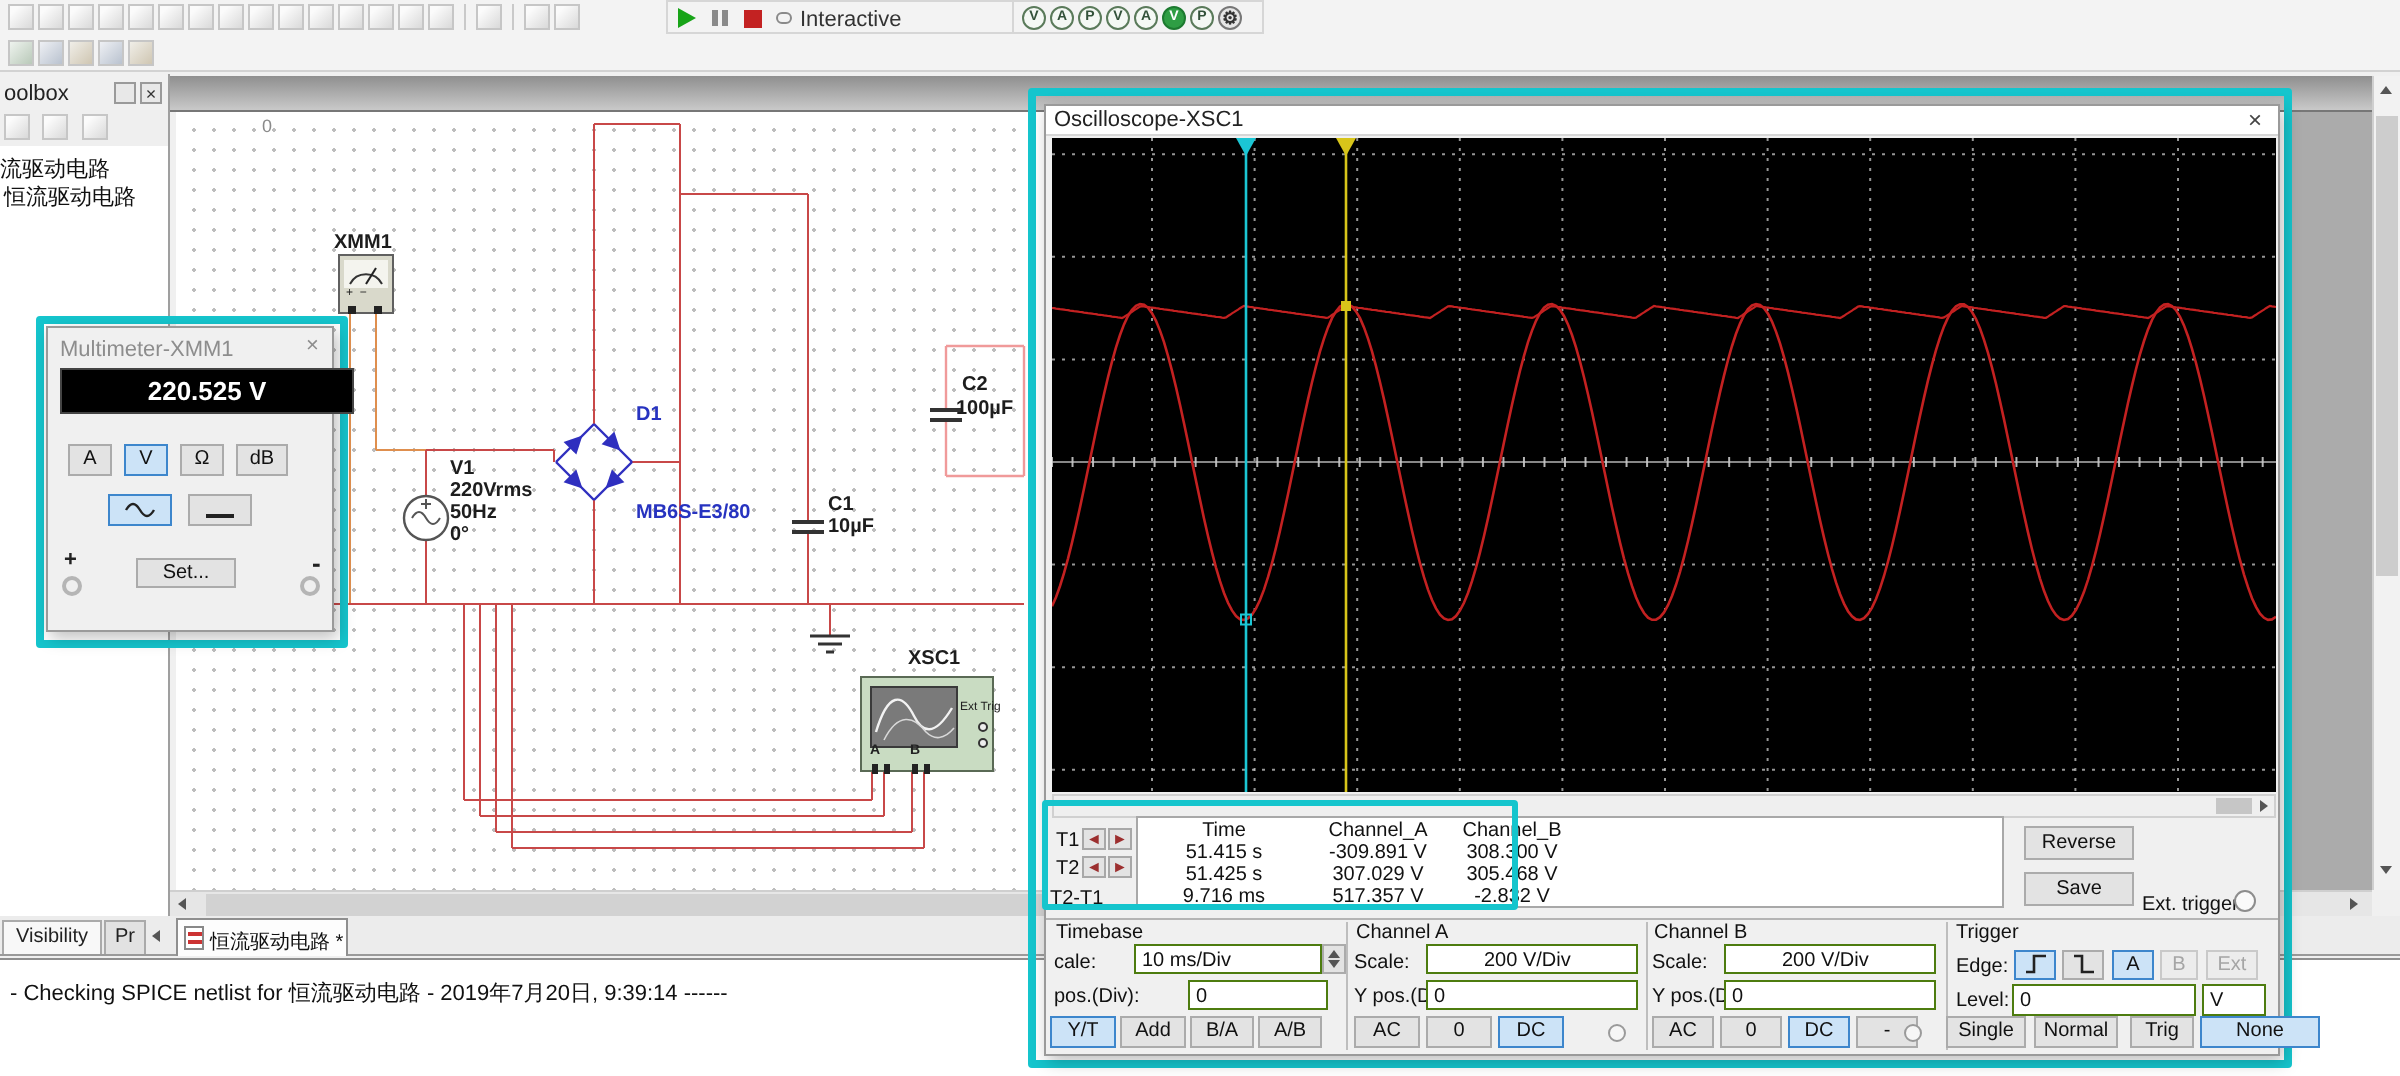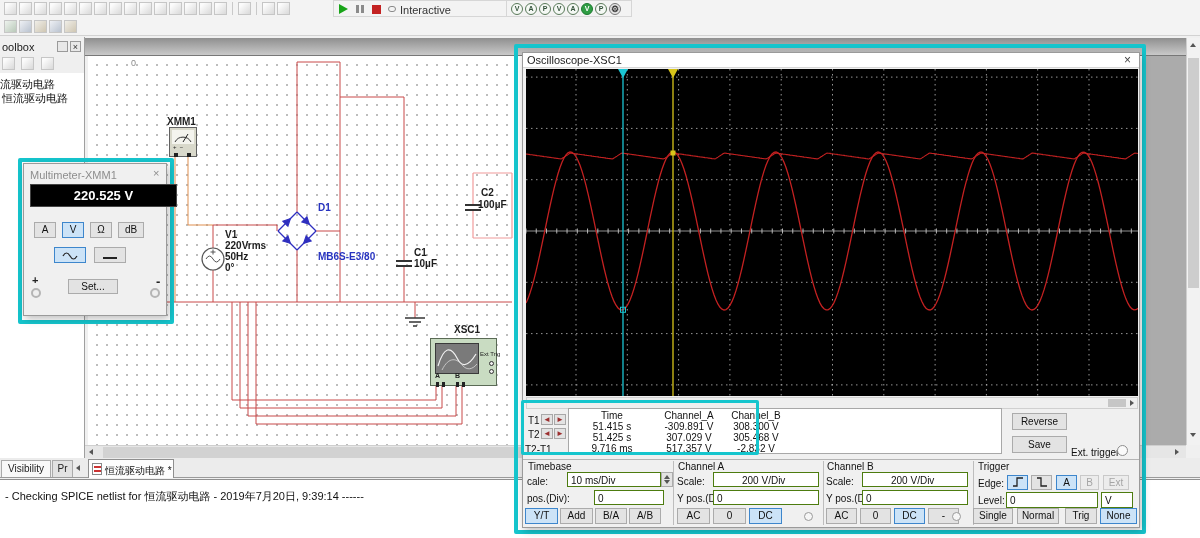--- a/index.html
+++ b/index.html
@@ -465,18 +465,18 @@
     </button>
     <button class="btn on" style="left:533px;top:422px;width:21px;height:15px;line-height:13px;">A</button>
     <button class="btn dis" style="left:557px;top:422px;width:19px;height:15px;line-height:13px;">B</button>
     <button class="btn dis" style="left:580px;top:422px;width:26px;height:15px;line-height:13px;">Ext</button>
     <div class="t" style="left:455px;top:442px;font-size:10px;color:#111;">Level:</div>
     <div class="inp" style="left:483px;top:439px;width:92px;height:16px;">0</div>
     <div class="inp" style="left:578px;top:439px;width:32px;height:16px;">V</div>
     <button class="btn" style="left:450px;top:455px;width:40px;height:16px;line-height:14px;">Single</button>
     <button class="btn" style="left:494px;top:455px;width:42px;height:16px;line-height:14px;">Normal</button>
     <button class="btn" style="left:542px;top:455px;width:32px;height:16px;line-height:14px;">Trig</button>
-    <button class="btn on" style="left:577px;top:455px;width:37px;height:16px;line-height:14px;">None</button>
+    <button class="btn on" style="left:577px;top:455px;width:60px;height:16px;line-height:14px;">None</button>
   </div>
 
   <div class="hl" style="left:521px;top:400px;width:238px;height:55px;border-width:3px;z-index:7;"></div>
 
 </div>
 
 </body></html>

